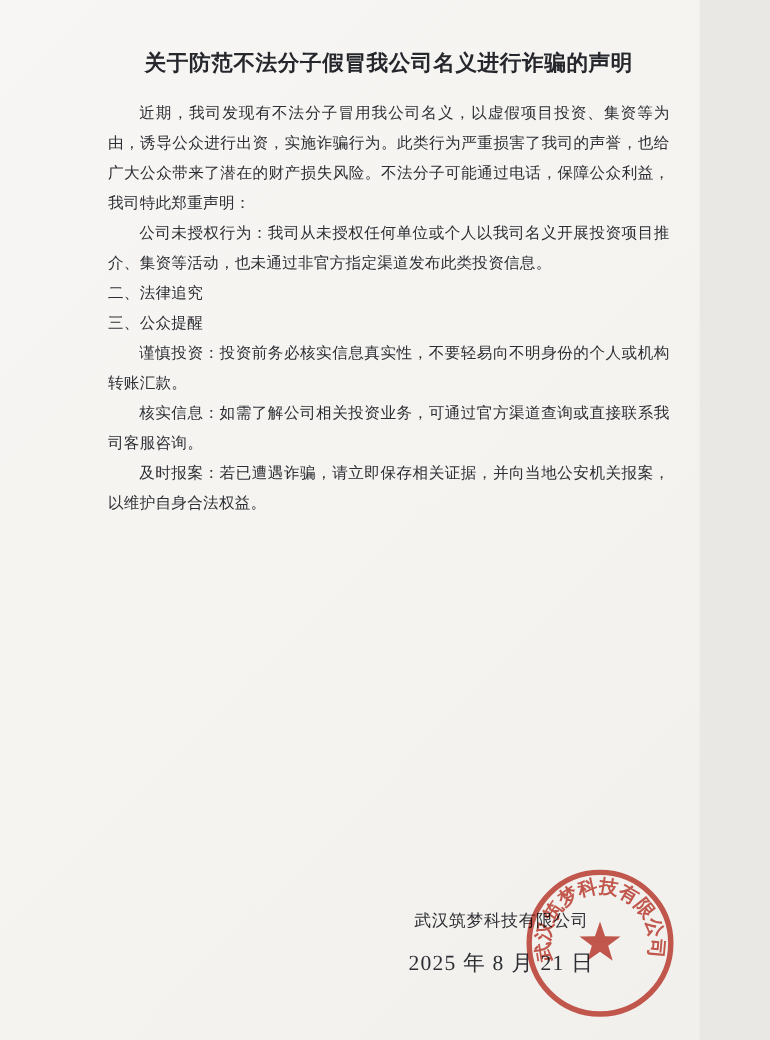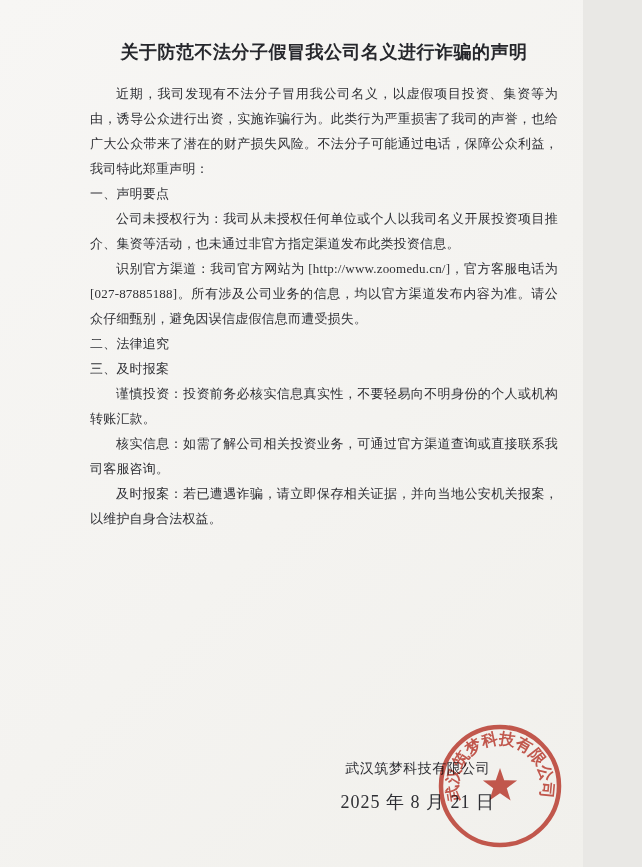--- a/index.html
+++ b/index.html
@@ -68,27 +68,25 @@
 </style>
 </head>
 <body>
 
 <div class="page">
   <div class="content">
     <h1 class="doc-title">关于防范不法分子假冒我公司名义进行诈骗的声明</h1>
 
     <p class="para">近期，我司发现有不法分子冒用我公司名义，以虚假项目投资、集资等为由，诱导公众进行出资，实施诈骗行为。此类行为严重损害了我司的声誉，也给广大公众带来了潜在的财产损失风险。不法分子可能通过电话，保障公众利益，我司特此郑重声明：</p>
 
-    <div class="sec-heading">一、声明要点</div>
     <p class="para">公司未授权行为：我司从未授权任何单位或个人以我司名义开展投资项目推介、集资等活动，也未通过非官方指定渠道发布此类投资信息。</p>
-    <p class="para">识别官方渠道：我司官方网站为 [http://www.zoomedu.cn/]，官方客服电话为 [027-87885188]。所有涉及公司业务的信息，均以官方渠道发布内容为准。请公众仔细甄别，避免因误信虚假信息而遭受损失。</p>
 
     <div class="sec-heading">二、法律追究</div>
 
-    <div class="sec-heading">三、及时报案</div>
+    <div class="sec-heading">三、公众提醒</div>
     <p class="para">谨慎投资：投资前务必核实信息真实性，不要轻易向不明身份的个人或机构转账汇款。</p>
     <p class="para">核实信息：如需了解公司相关投资业务，可通过官方渠道查询或直接联系我司客服咨询。</p>
     <p class="para">及时报案：若已遭遇诈骗，请立即保存相关证据，并向当地公安机关报案，以维护自身合法权益。</p>
 
   </div>
 
   <div class="signature">
     <div class="company">武汉筑梦科技有限公司</div>
     <div class="date">2025 年 8 月 21 日</div>
   </div>

